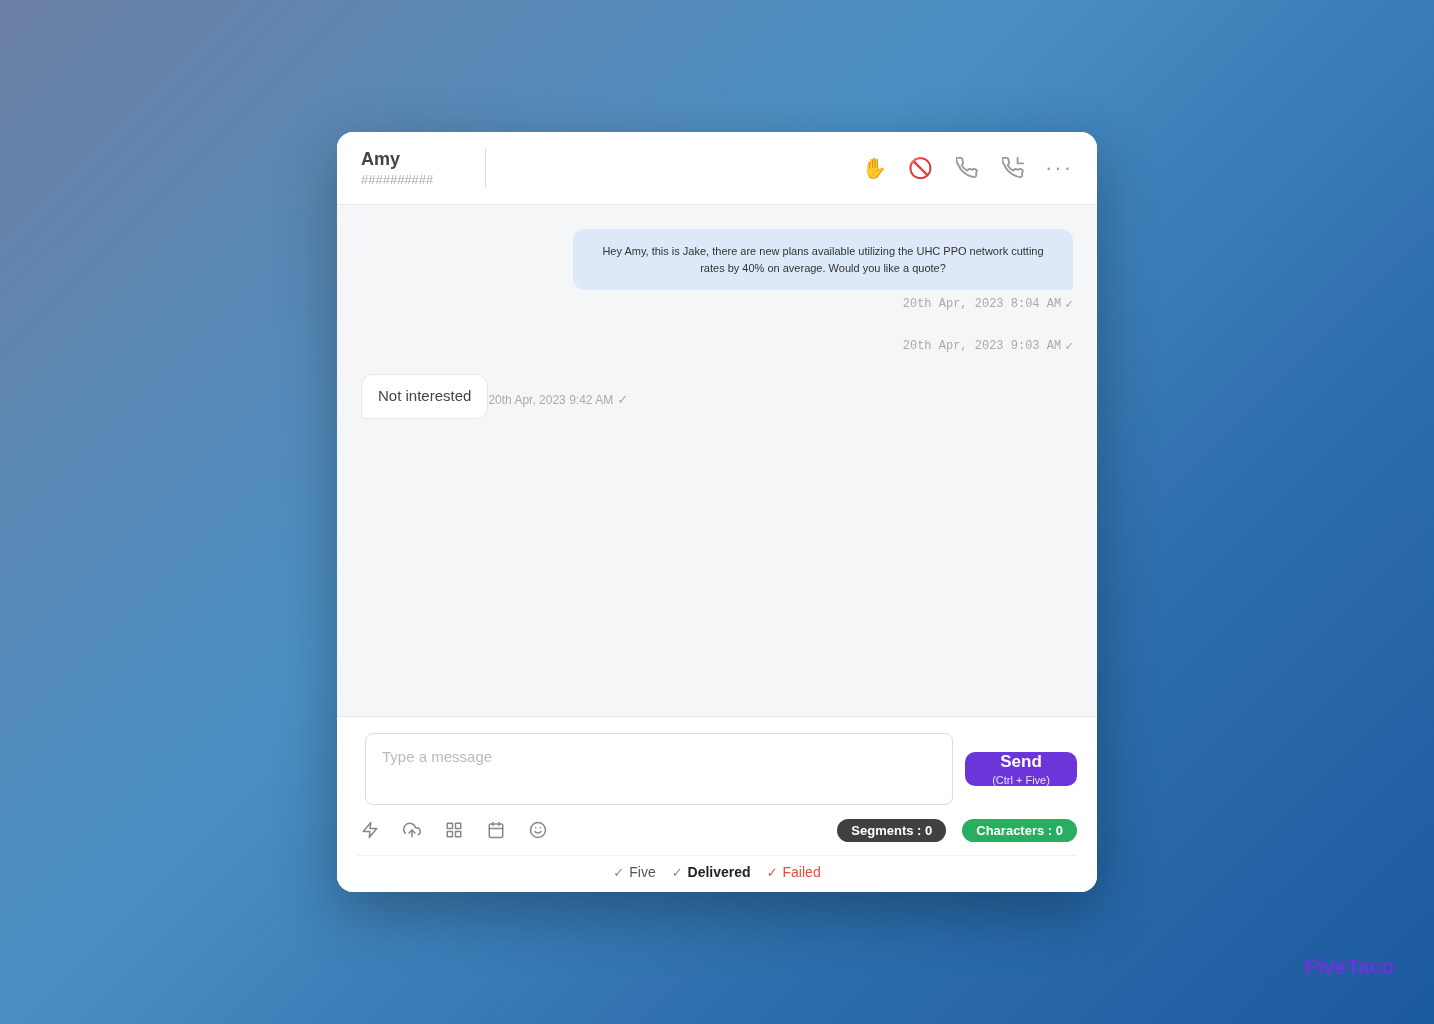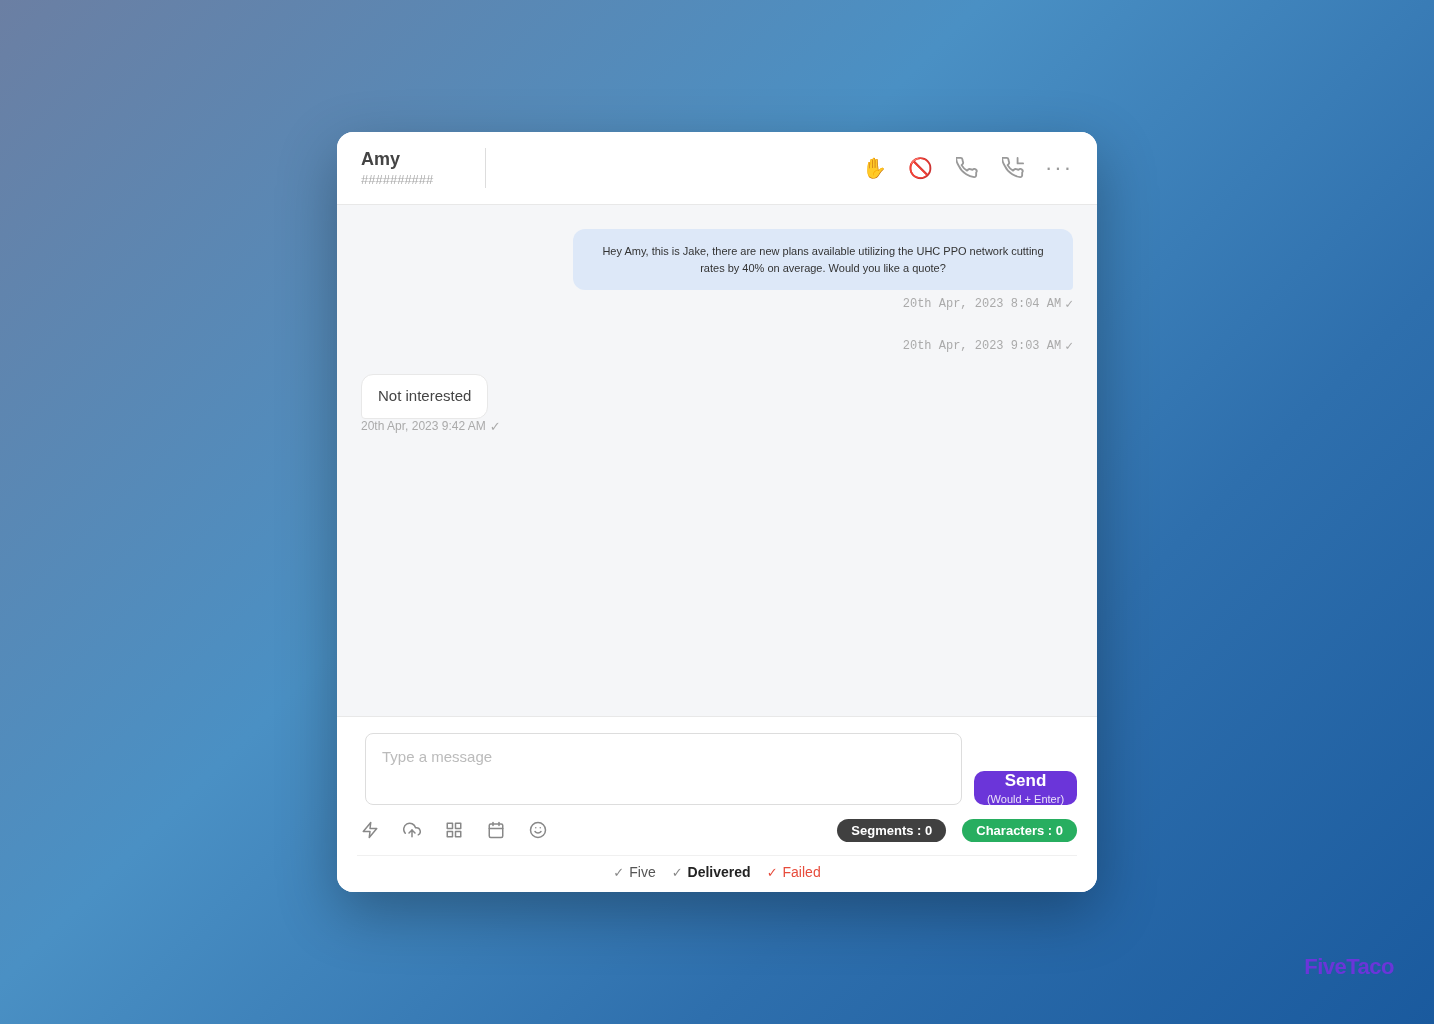--- a/index.html
+++ b/index.html
@@ -121,54 +121,54 @@
     }
 
     .checkmark {
       color: #aaa;
       font-size: 13px;
     }
 
     
     .message-in {
       display: flex;
-      flex-direction: column;
+      flex-direction: row;
       align-items: flex-start;
     }
 
     .message-bubble-in {
       background: #fff;
       border: 1px solid #e8e8e8;
       border-radius: 12px 12px 12px 4px;
       padding: 10px 16px;
       max-width: 500px;
       font-size: 15px;
       color: #444;
       line-height: 1.5;
     }
 
     .message-meta-in {
-      margin-top: 0;
+      margin-top: 18px;
       font-size: 12px;
       color: #aaa;
       display: flex;
       align-items: center;
       gap: 4px;
     }
 
     
     .compose-area {
       background: #fff;
       border-top: 1px solid #e8e8e8;
       padding: 16px 20px 12px 20px;
     }
 
     .compose-input-row {
       display: flex;
-      align-items: flex-end;
+      align-items: center;
       gap: 12px;
       margin-bottom: 12px;
       padding-left: 8px;
     }
 
     .compose-textarea {
       flex: 1;
       border: 1.5px solid #ddd;
       border-radius: 8px;
       padding: 14px 16px;
@@ -181,21 +181,21 @@
       background: #fff;
     }
 
     .compose-textarea::placeholder { color: #bbb; }
 
     .send-button {
       background: #6b35d9;
       color: #fff;
       border: none;
       border-radius: 10px;
-      width: 103px;
+      width: 112px;
       cursor: pointer;
       display: flex;
       flex-direction: column;
       align-items: center;
       justify-content: center;
       gap: 2px;
     }
 
     .send-button-label {
       font-size: 17px;
@@ -341,21 +341,21 @@
       </div>
     </div>
 
   </div>
 
   <div class="compose-area">
     <div class="compose-input-row">
       <textarea class="compose-textarea" placeholder="Type a message" style=""></textarea>
       <button class="send-button">
         <span class="send-button-label">Send</span>
-        <span class="send-button-hint">(Would + Enter)</span>
+        <span class="send-button-hint">(Ctrl + Five)</span>
       </button>
     </div>
 
     <div class="toolbar-row">
       <div class="toolbar-icon" title="Quick replies">
         <svg width="18" height="18" viewBox="0 0 24 24" fill="none" stroke="currentColor" stroke-width="2" stroke-linecap="round" stroke-linejoin="round">
           <polygon points="13 2 3 14 12 14 11 22 21 10 12 10 13 2"></polygon>
         </svg>
       </div>
       <div class="toolbar-icon" title="Upload">

